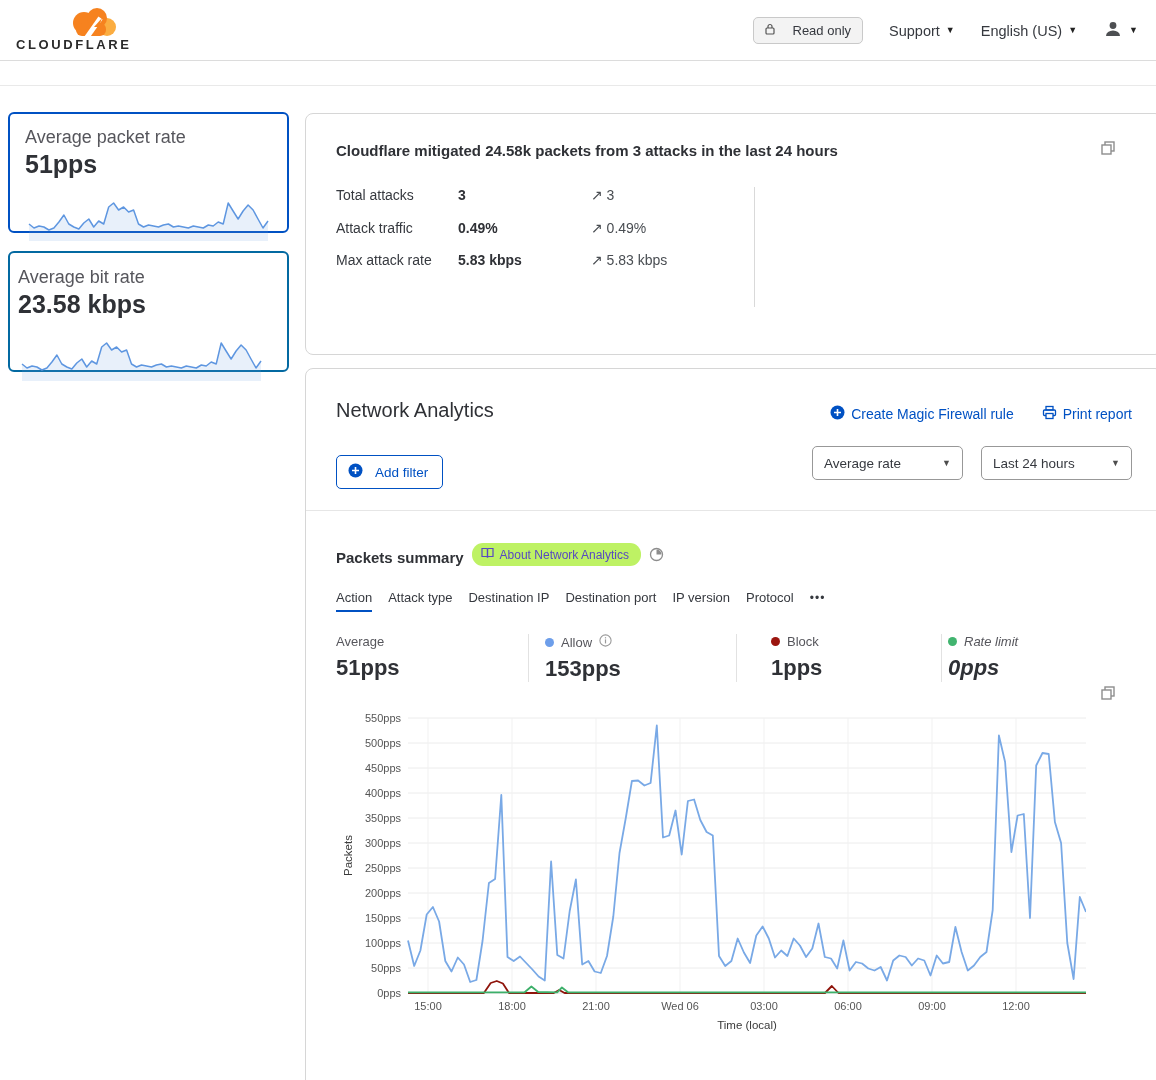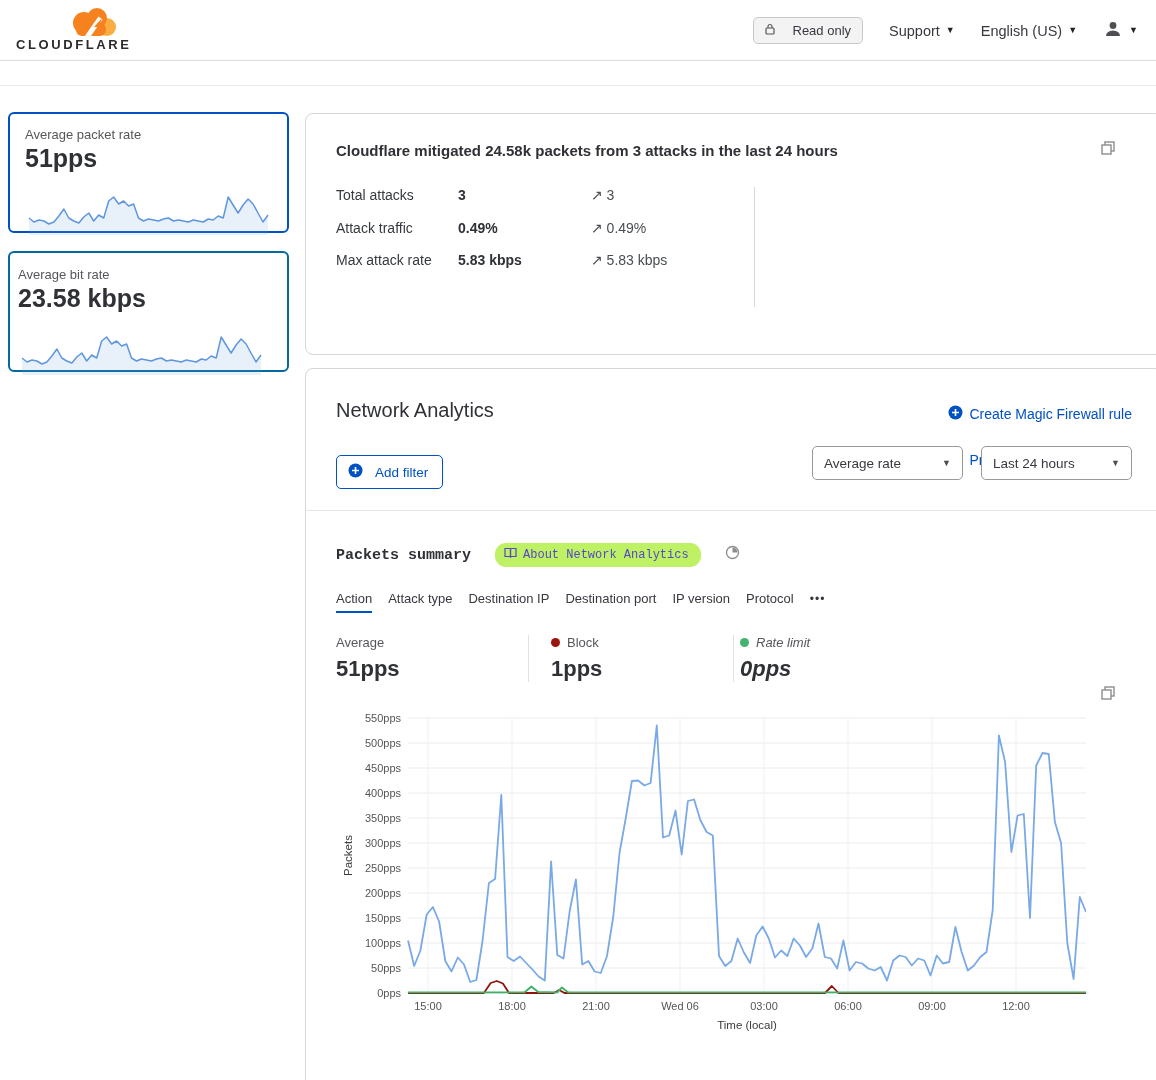--- a/index.html
+++ b/index.html
@@ -16,21 +16,21 @@
   .readonly { display:flex; align-items:center; gap:18px; background:#f3f3f3; border:1px solid #c9c9c9;
     border-radius:5px; padding:5px 11px; font-size:13px; color:#36393f; }
   .hdr-link { display:flex; align-items:center; gap:6px; font-size:14.5px; color:#36393f; cursor:pointer; }
   .caret { font-size:9px; color:#222; line-height:1; }
   .subdivider { position:absolute; left:0; top:85px; width:1156px; border-top:1px solid #e9e9e9; }
 
   
   .mcard { position:absolute; left:8px; width:281px; height:121px; background:#fff;
     border:2px solid #0369a1; border-radius:6px; padding:14px 8px 8px; cursor:pointer; }
   .mcard.selected { border:2px solid #0051c3; padding:13px 15px 7px; }
-  .mcard .mlabel { font-size:13px; color:#56565c; }
+  .mcard .mlabel { font-size:18px; color:#56565c; }
   .mcard .mvalue { font-size:25px; font-weight:600; color:#2f3136; margin-top:2px; }
   .mcard svg { display:block; margin-top:2px; }
   #card-packet { top:112px; } #card-bit { top:251px; }
 
   
   .panel { position:absolute; left:305px; width:858px; background:#fff;
     border:1px solid #d6d6d6; border-radius:8px; }
   #attack-panel { top:113px; height:242px; padding:28px 30px; }
   #na-panel { top:368px; height:760px; }
 
@@ -42,49 +42,49 @@
   .stats-col { width:418px; display:grid; grid-template-columns:122px 133px 1fr; row-gap:11px; align-items:start; }
   .stats-col.right { width:390px; padding-left:28px; grid-template-columns:125px 148px 1fr; }
   .vdiv { position:absolute; left:418px; top:2px; height:120px; border-left:1px solid #d9d9d9; }
   .s-label { font-size:14px; color:#36393f; line-height:1.55; }
   .s-value { font-size:14px; font-weight:bold; color:#2f3136; line-height:1.55; }
   .s-delta { font-size:14px; color:#494d52; line-height:1.55; }
 
   
   .na-head { position:relative; height:142px; border-bottom:1px solid #e6e6e6; padding:30px 30px 0; }
   .na-title { font-size:20px; font-weight:500; color:#2f3136; }
-  .na-links { position:absolute; right:30px; top:36px; display:flex; gap:28px;flex-direction:column; }
+  .na-links { position:absolute; right:30px; top:36px; display:flex; gap:28px; }
   .blue-link { display:flex; align-items:center; gap:6px; font-size:14px; color:#0051c3; cursor:pointer; }
   .add-filter { position:absolute; left:30px; top:86px; display:flex; align-items:center; gap:12px;
     border:1px solid #0051c3; border-radius:5px; background:#fff; color:#0051c3;
     font-size:13.5px; padding:7px 14px 7px 11px; cursor:pointer; font-family:inherit; }
   .selects { position:absolute; right:30px; top:77px; display:flex; gap:18px; }
   .select { display:flex; align-items:center; justify-content:space-between; width:151px; height:34px;
     border:1px solid #989898; border-radius:5px; background:#fff; padding:0 11px;
     font-size:13.5px; color:#36393f; cursor:pointer; }
   .select .caret { color:#4d4d4d; }
 
   
   .ps { position:relative; padding:32px 30px 0; }
-  .ps-titlerow { display:flex; align-items:center; gap:24px;font-family:Liberation Mono, monospace; }
+  .ps-titlerow { display:flex; align-items:flex-end; gap:8px; }
   .ps-title { font-size:15px; font-weight:bold; color:#2f3136; }
   .badge { display:flex; align-items:center; gap:6px; background:#bef264; color:#5748c2;
     font-size:12px; padding:4px 12px 4px 9px; border-radius:11px; cursor:pointer; }
   .tabs { display:flex; gap:16px; margin-top:24px; align-items:flex-end; }
   .tab { font-size:13px; color:#36393f; padding-bottom:7px; cursor:pointer; }
   .tab.active { border-bottom:2px solid #0051c3; padding-bottom:5px; }
   .tab-more { font-size:12px; letter-spacing:1px; color:#36393f; padding-bottom:7px; cursor:pointer; }
 
   .legend-row { display:flex; margin-top:22px; }
   .lcell { padding-right:10px; }
   .lcell .l-top { display:flex; align-items:center; gap:7px; font-size:13px; color:#56565c; }
   .lcell .l-val { font-size:22px; font-weight:600; color:#2f3136; margin-top:6px; }
   .dot { width:9px; height:9px; border-radius:50%; display:inline-block; }
   .lc1 { width:192px; } .lc2 { width:208px; border-left:1px solid #e2e2e2; padding-left:16px; }
-  .lc3 { width:205px; border-left:1px solid #e2e2e2; padding-left:22px; }
+  .lc3 { width:205px; border-left:1px solid #e2e2e2; padding-left:34px; }
   .lc4 { width:170px; border-left:1px solid #e2e2e2; padding-left:6px;font-style:italic; }
 
   .chart-wrap { margin-top:28px; }
   .tick { font-size:11px; fill:#555; font-family:"Liberation Sans",sans-serif; }
   .axis { font-size:11.5px; fill:#3a3a3a; font-family:"Liberation Sans",sans-serif; }
 </style>
 </head>
 <body>
 
 <div class="header">
@@ -253,20 +253,34 @@
       <div class="tab">Protocol</div>
       <div class="tab-more">•••</div>
     </div>
 
     <div class="legend-row">
       <div class="lcell lc1">
         <div class="l-top">
             <span>Average</span>
           </div>
         <div class="l-val">51pps</div>
+      </div>
+      <div class="lcell lc2">
+        <div class="l-top">
+          <span class="dot" style="background: rgb(109, 158, 234);"></span>
+          <span>Allow</span>
+          <span>
+            <svg width="13" height="13" viewBox="0 0 13 13">
+                <circle cx="6.5" cy="6.5" r="5.6" fill="none" stroke="#9a9a9a" stroke-width="1.1"></circle>
+                <rect x="5.9" y="5.4" width="1.2" height="4" fill="#9a9a9a"></rect>
+                <rect x="5.9" y="3.2" width="1.2" height="1.2" fill="#9a9a9a"></rect>
+              </svg>
+          </span>
+        </div>
+        <div class="l-val">153pps</div>
       </div>
       <div class="lcell lc3">
         <div class="l-top">
           <span class="dot" style="background: rgb(155, 21, 15);"></span>
           <span>Block</span>
         </div>
         <div class="l-val">1pps</div>
       </div>
       <div class="lcell lc4">
         <div class="l-top">

